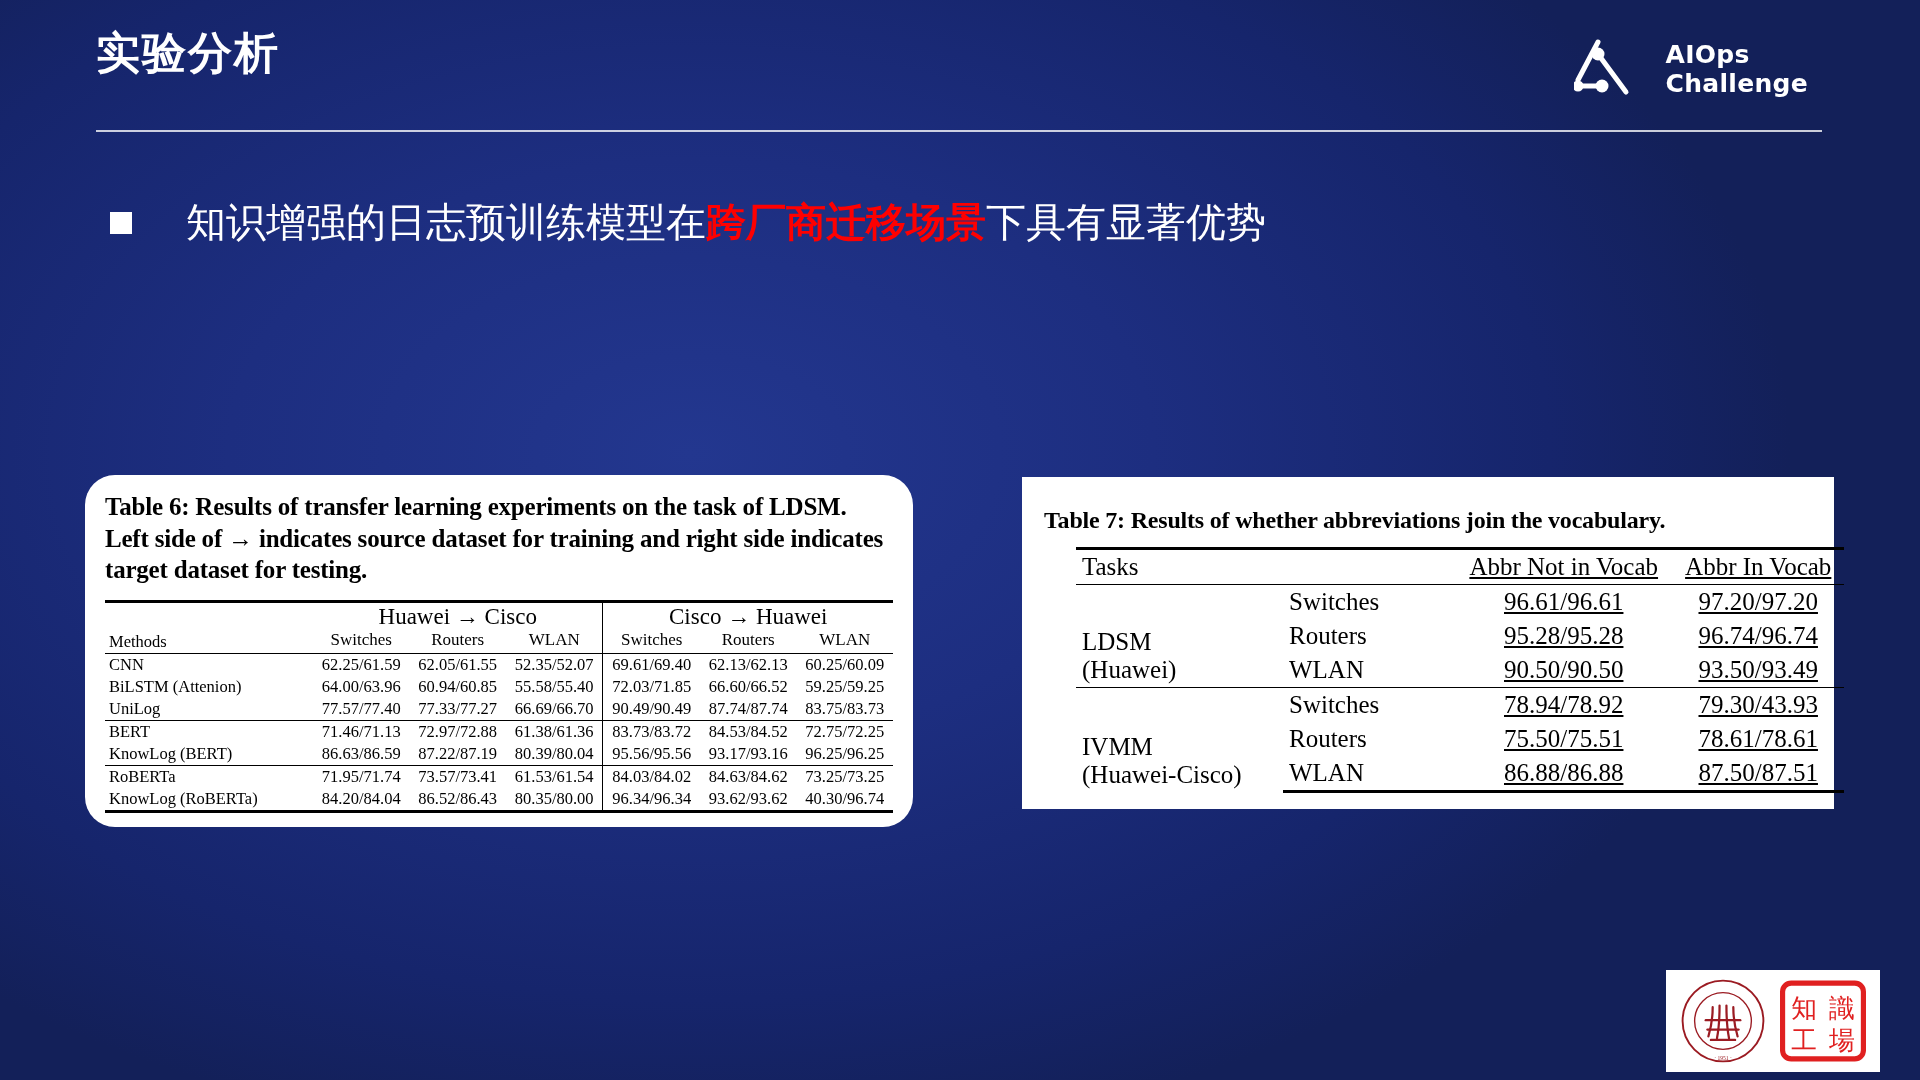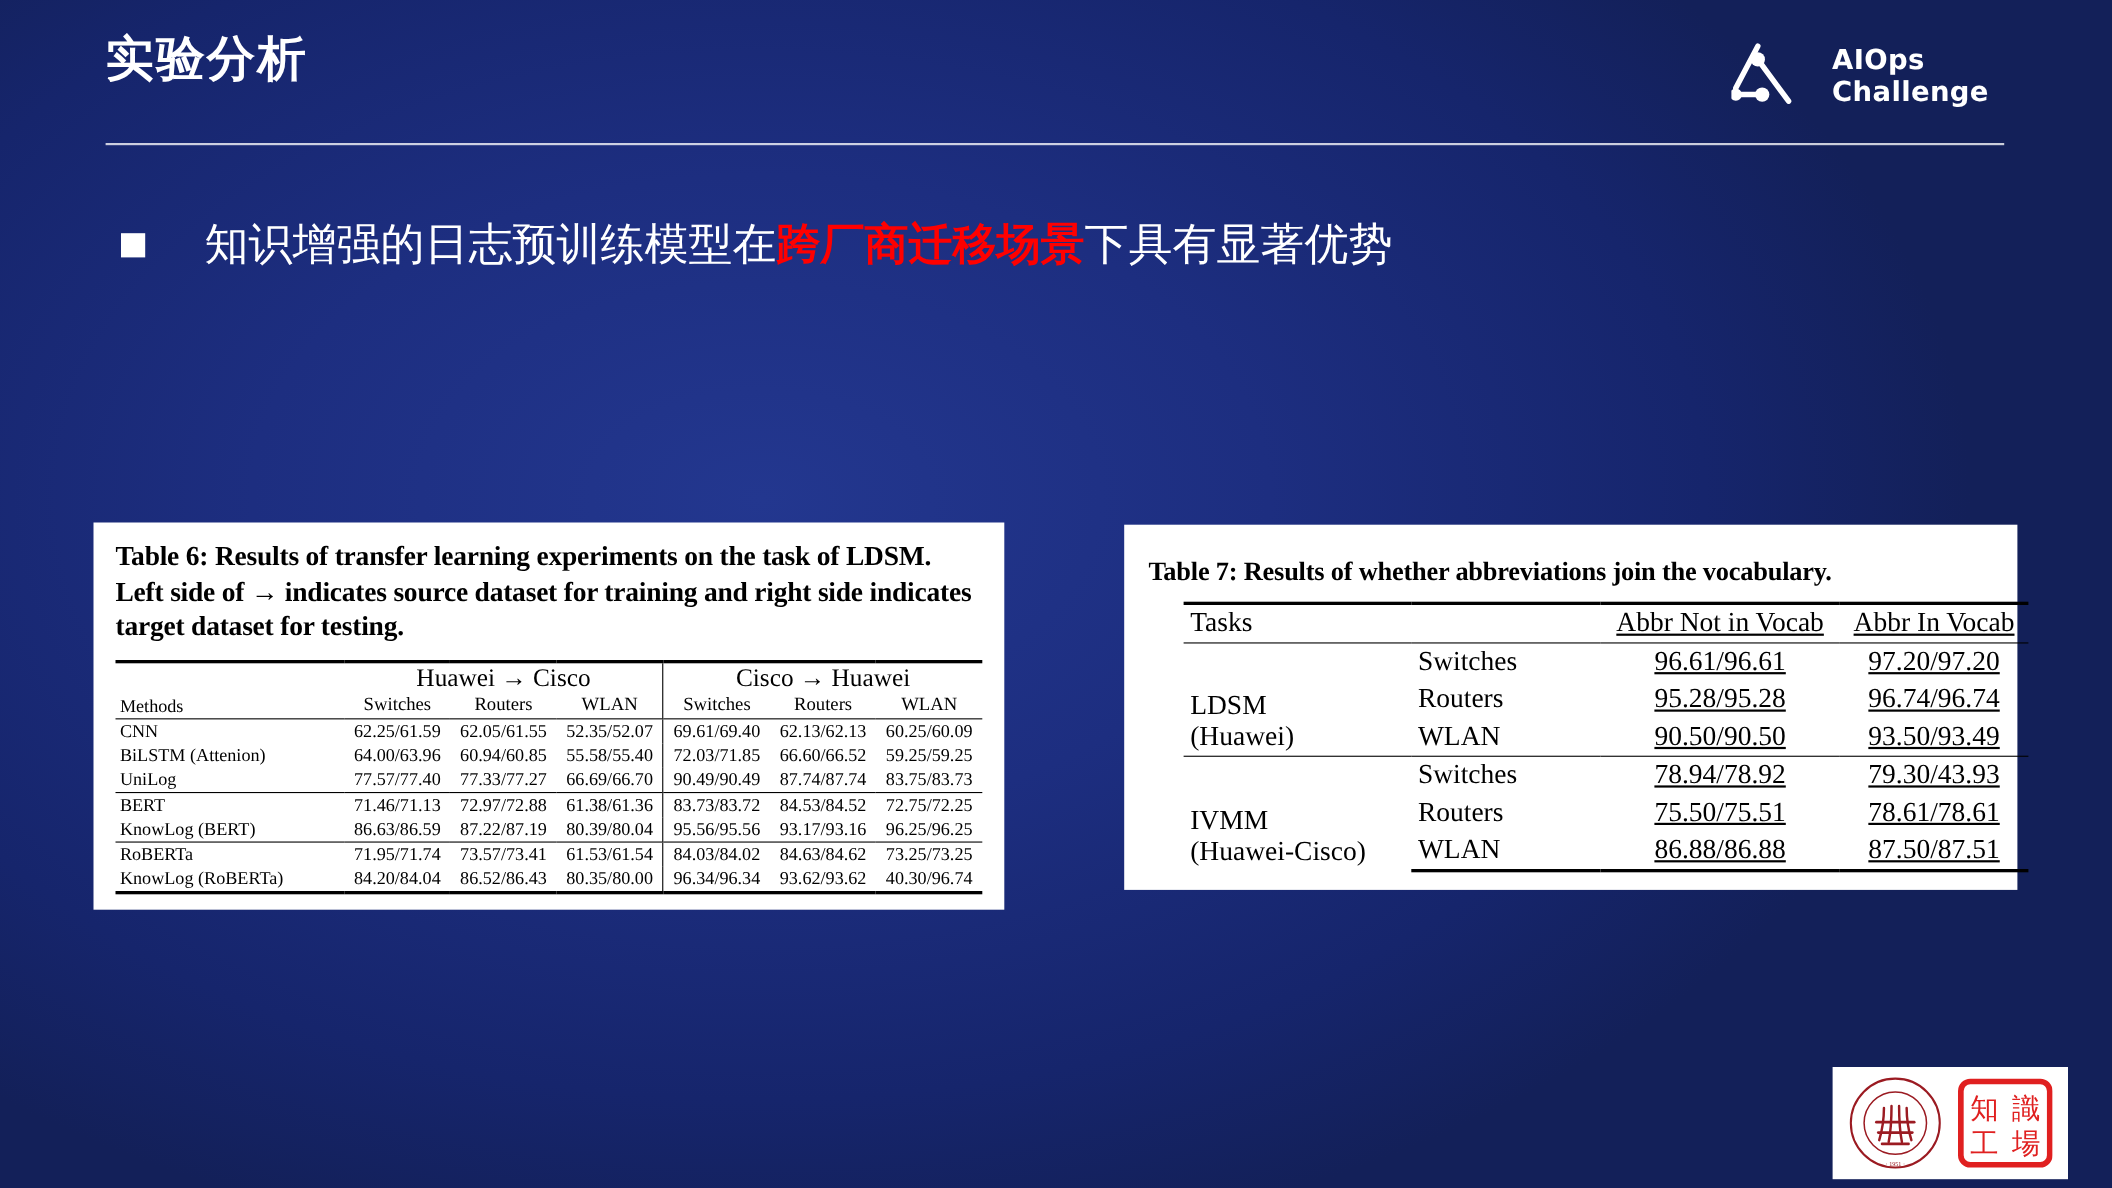--- a/index.html
+++ b/index.html
@@ -92,20 +92,21 @@
     background: #ffffff;
     color: #000000;
     font-family: "Liberation Serif", "DejaVu Serif", serif;
     box-sizing: border-box;
   }
   #table6-card {
     left: 85px;
     top: 475px;
     width: 828px;
     padding: 16px 20px 14px 20px;
+    border-radius: 30px;
   }
   #table7-card {
     left: 1022px;
     top: 477px;
     width: 812px;
     padding: 28px 22px 16px 22px;
   }
 
   .tbl-caption {
     font-weight: bold;

